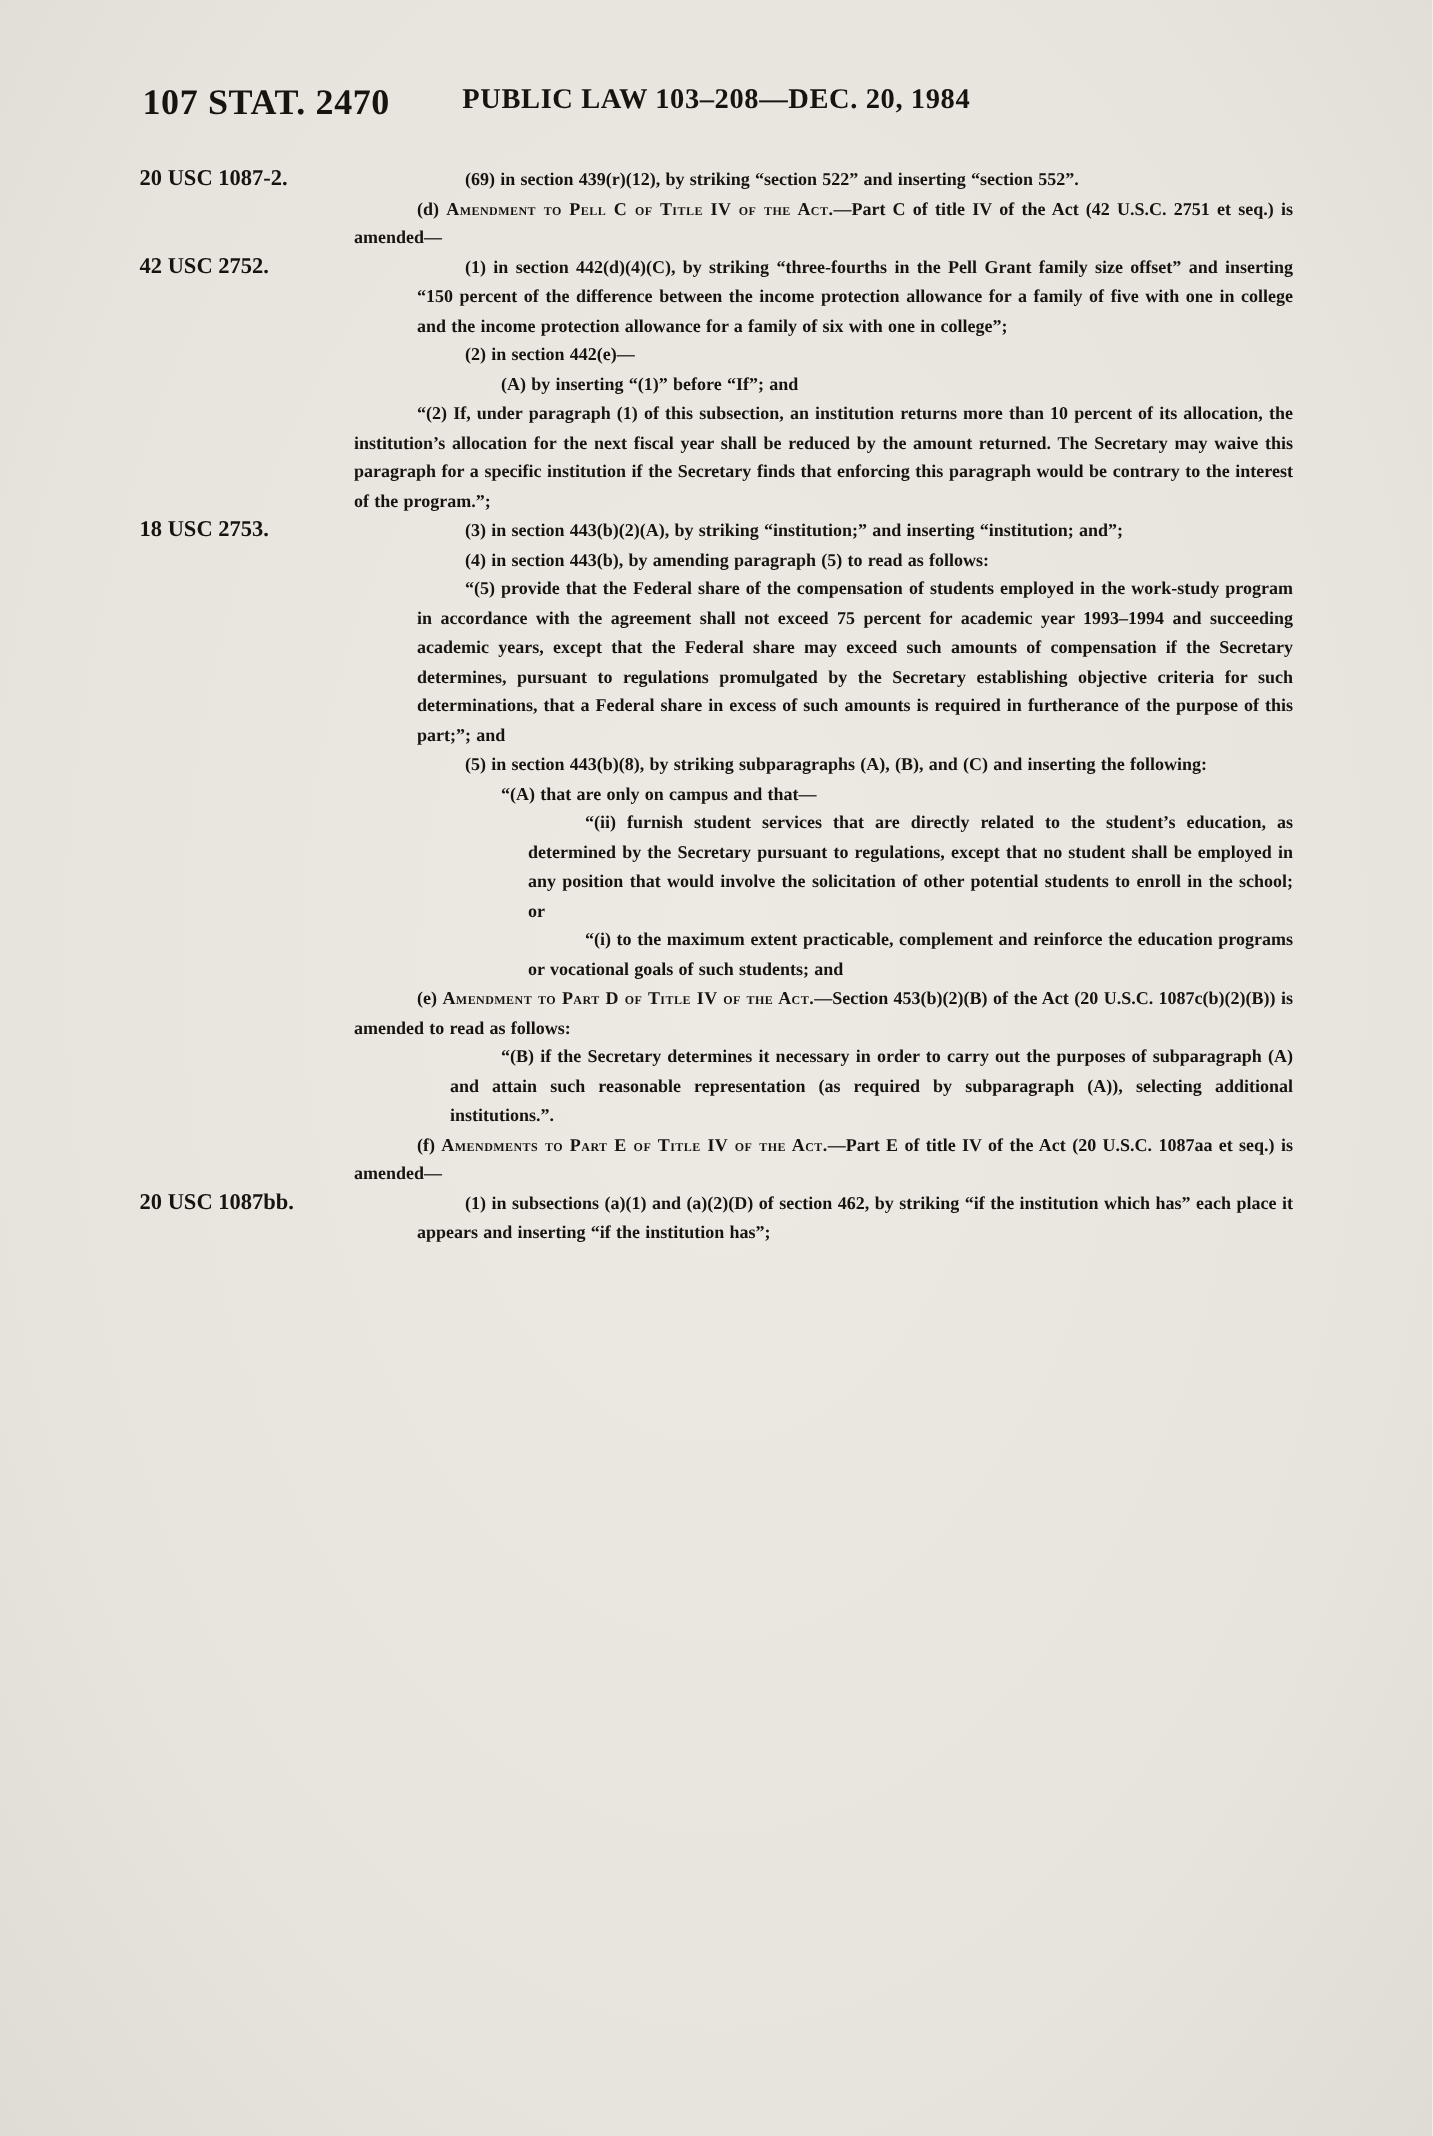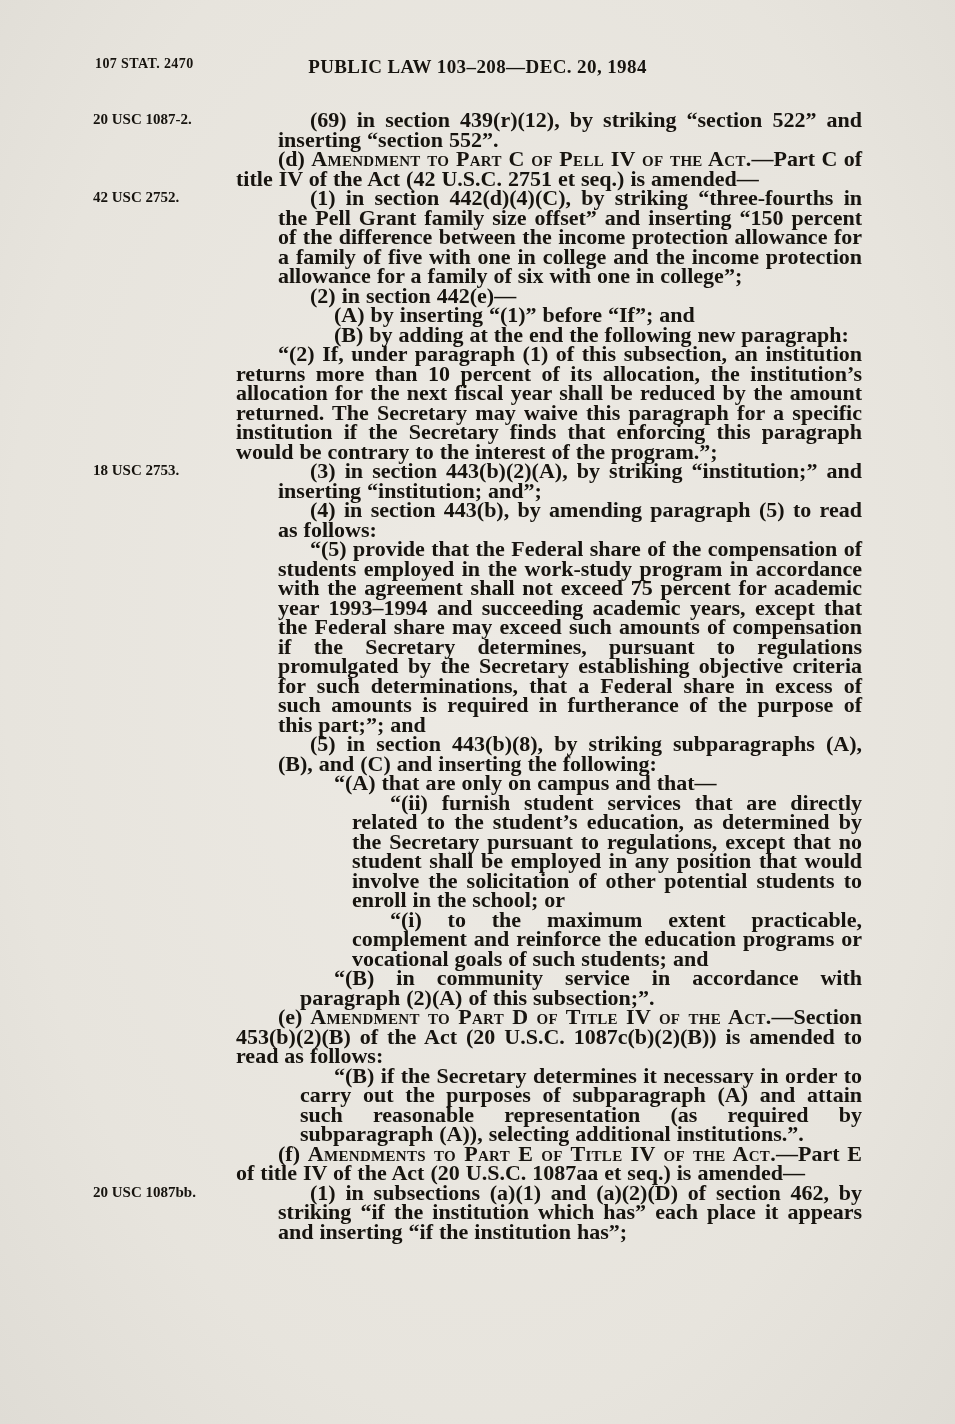--- a/index.html
+++ b/index.html
@@ -21,21 +21,21 @@
   }
   .header {
     position: relative;
     height: 26px;
     margin-bottom: 28px;
   }
   .page-number {
     position: absolute;
     left: 2px;
     top: 0;
-    font-size: 14px;
+    font-size: 24px;
     font-weight: 700;
     letter-spacing: 0.4px;
     white-space: nowrap;
   }
   .law-title {
     position: absolute;
     left: 0;
     right: 0;
     top: 0;
     text-align: center;
@@ -52,21 +52,21 @@
   }
   .margin-note {
     font-size: 15px;
     font-weight: 700;
     line-height: 19.5px;
     padding-right: 8px;
     white-space: nowrap;
   }
   .para {
     margin: 0;
-    font-size: 22px;
+    font-size: 12px;
     font-weight: 700;
     line-height: 19.5px;
     text-align: justify;
     word-spacing: 0.5px;
   }
   .lvl0 { margin-left: 0;     text-indent: 42px; }
   .lvl1 { margin-left: 42px;  text-indent: 32px; }
   .lvl2 { margin-left: 64px;  text-indent: 34px; }
   .lvl3 { margin-left: 116px; text-indent: 38px; }
   .smallcaps { font-variant: small-caps; letter-spacing: 0.3px; }
@@ -79,37 +79,33 @@
     <div class="page-number">107 STAT. 2470</div>
     <div class="law-title">PUBLIC LAW 103–208—DEC. 20, 1984</div>
   </div>
   <div class="doc-body">
       <div class="row">
         <div class="margin-note">20 USC 1087-2.</div>
         <p class="para lvl1"><span>(69) in section 439(r)(12), by striking “section 522” and inserting “section 552”.</span></p>
       </div>
       <div class="row">
         <div class="margin-note"></div>
-        <p class="para lvl0"><span>(d) </span><span class="smallcaps">Amendment to Part C of Pell IV of the Act.</span><span>—Part C of title IV of the Act (42 U.S.C. 2751 et seq.) is amended—</span></p>
+        <p class="para lvl0"><span>(d) </span><span class="smallcaps">Amendment to Pell C of Title IV of the Act.</span><span>—Part C of title IV of the Act (42 U.S.C. 2751 et seq.) is amended—</span></p>
       </div>
       <div class="row">
         <div class="margin-note">42 USC 2752.</div>
         <p class="para lvl1"><span>(1) in section 442(d)(4)(C), by striking “three-fourths in the Pell Grant family size offset” and inserting “150 percent of the difference between the income protection allowance for a family of five with one in college and the income protection allowance for a family of six with one in college”;</span></p>
       </div>
       <div class="row">
         <div class="margin-note"></div>
         <p class="para lvl1"><span>(2) in section 442(e)—</span></p>
       </div>
       <div class="row">
         <div class="margin-note"></div>
         <p class="para lvl2"><span>(A) by inserting “(1)” before “If”; and</span></p>
-      </div>
-      <div class="row">
-        <div class="margin-note"></div>
-        <p class="para lvl2"><span>(B) by adding at the end the following new paragraph:</span></p>
       </div>
       <div class="row">
         <div class="margin-note"></div>
         <p class="para lvl0"><span>“(2) If, under paragraph (1) of this subsection, an institution returns more than 10 percent of its allocation, the institution’s allocation for the next fiscal year shall be reduced by the amount returned. The Secretary may waive this paragraph for a specific institution if the Secretary finds that enforcing this paragraph would be contrary to the interest of the program.”;</span></p>
       </div>
       <div class="row">
         <div class="margin-note">18 USC 2753.</div>
         <p class="para lvl1"><span>(3) in section 443(b)(2)(A), by striking “institution;” and inserting “institution; and”;</span></p>
       </div>
       <div class="row">
@@ -131,24 +127,20 @@
       <div class="row">
         <div class="margin-note"></div>
         <p class="para lvl3"><span>“(ii) furnish student services that are directly related to the student’s education, as determined by the Secretary pursuant to regulations, except that no student shall be employed in any position that would involve the solicitation of other potential students to enroll in the school; or</span></p>
       </div>
       <div class="row">
         <div class="margin-note"></div>
         <p class="para lvl3"><span>“(i) to the maximum extent practicable, complement and reinforce the education programs or vocational goals of such students; and</span></p>
       </div>
       <div class="row">
         <div class="margin-note"></div>
-        <p class="para lvl2"><span>“(B) in community service in accordance with paragraph (2)(A) of this subsection;”.</span></p>
-      </div>
-      <div class="row">
-        <div class="margin-note"></div>
         <p class="para lvl0"><span>(e) </span><span class="smallcaps">Amendment to Part D of Title IV of the Act.</span><span>—Section 453(b)(2)(B) of the Act (20 U.S.C. 1087c(b)(2)(B)) is amended to read as follows:</span></p>
       </div>
       <div class="row">
         <div class="margin-note"></div>
         <p class="para lvl2"><span>“(B) if the Secretary determines it necessary in order to carry out the purposes of subparagraph (A) and attain such reasonable representation (as required by subparagraph (A)), selecting additional institutions.”.</span></p>
       </div>
       <div class="row">
         <div class="margin-note"></div>
         <p class="para lvl0"><span>(f) </span><span class="smallcaps">Amendments to Part E of Title IV of the Act.</span><span>—Part E of title IV of the Act (20 U.S.C. 1087aa et seq.) is amended—</span></p>
       </div>

